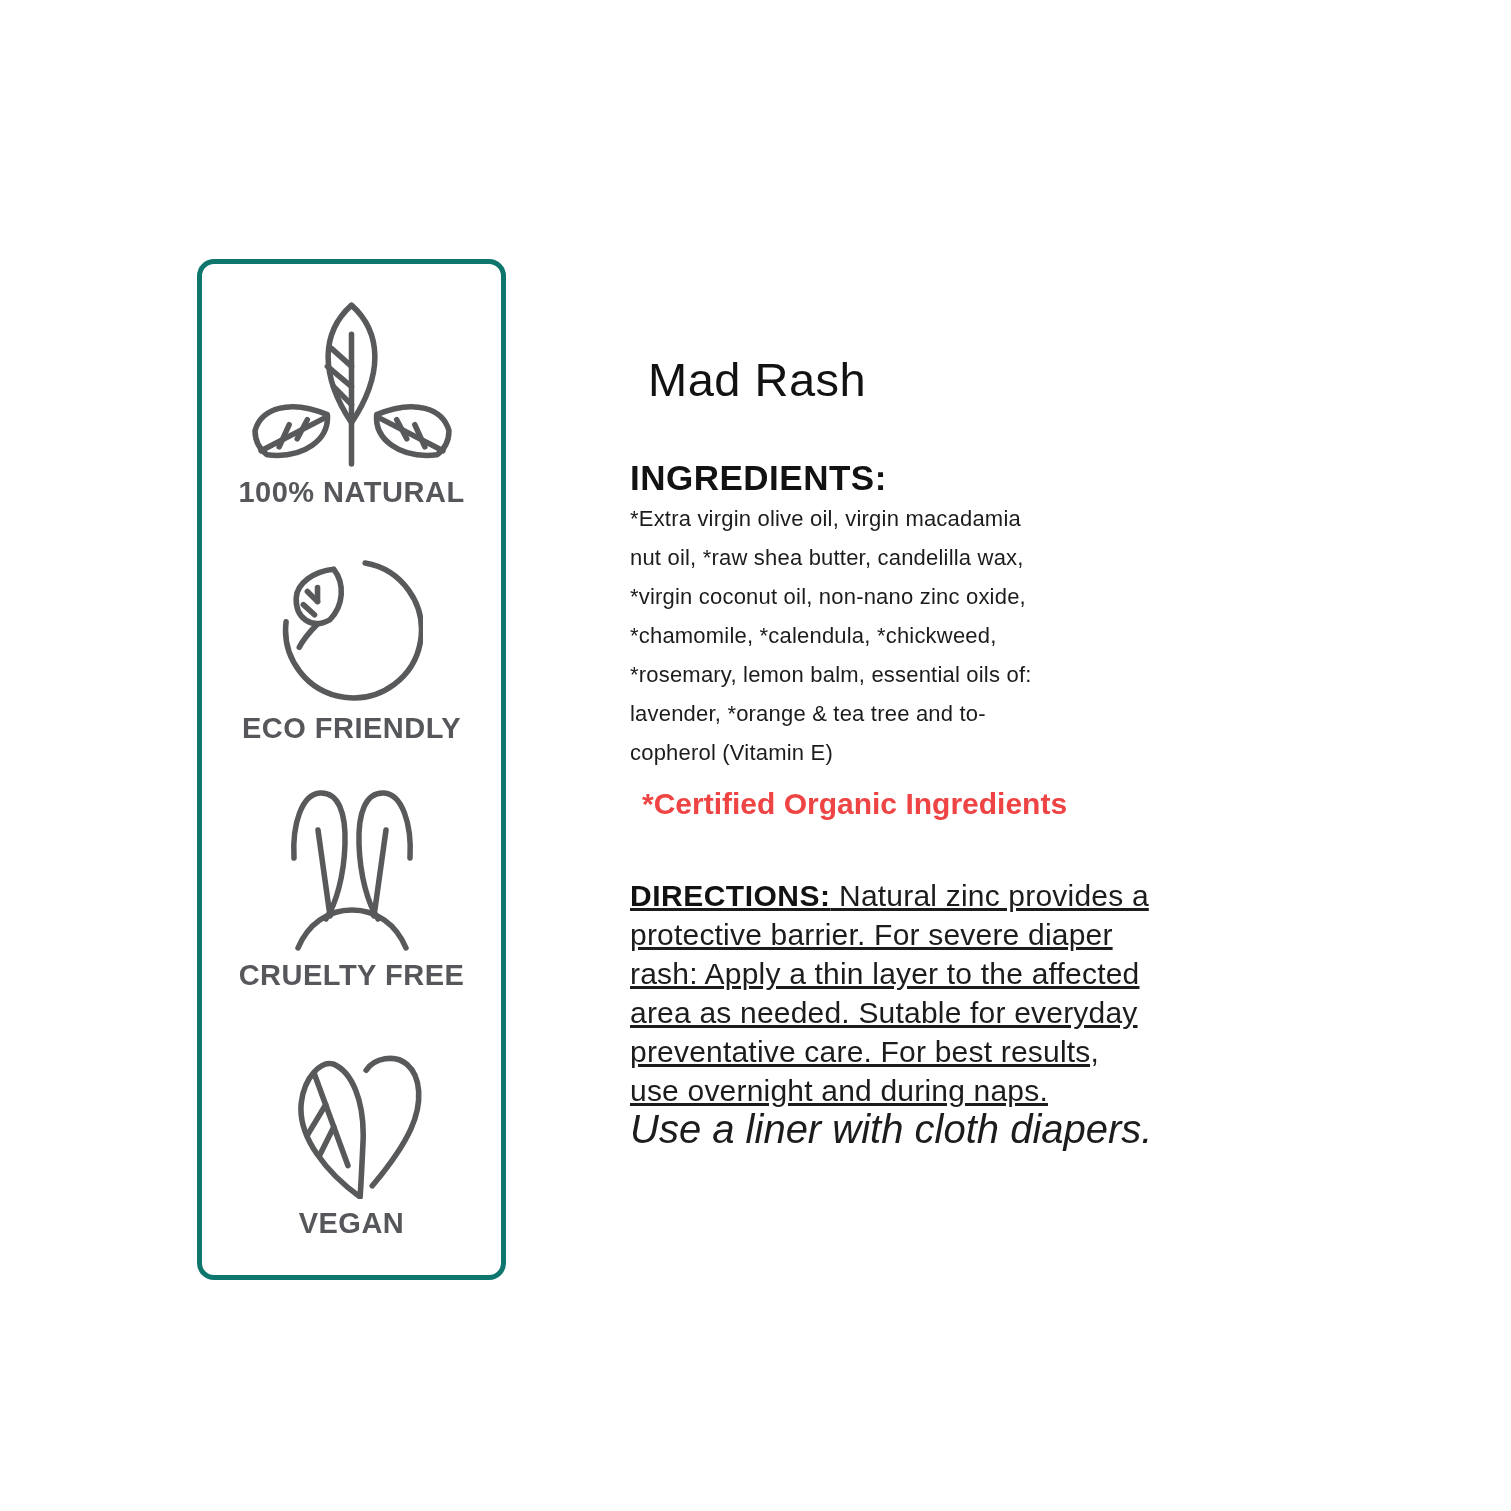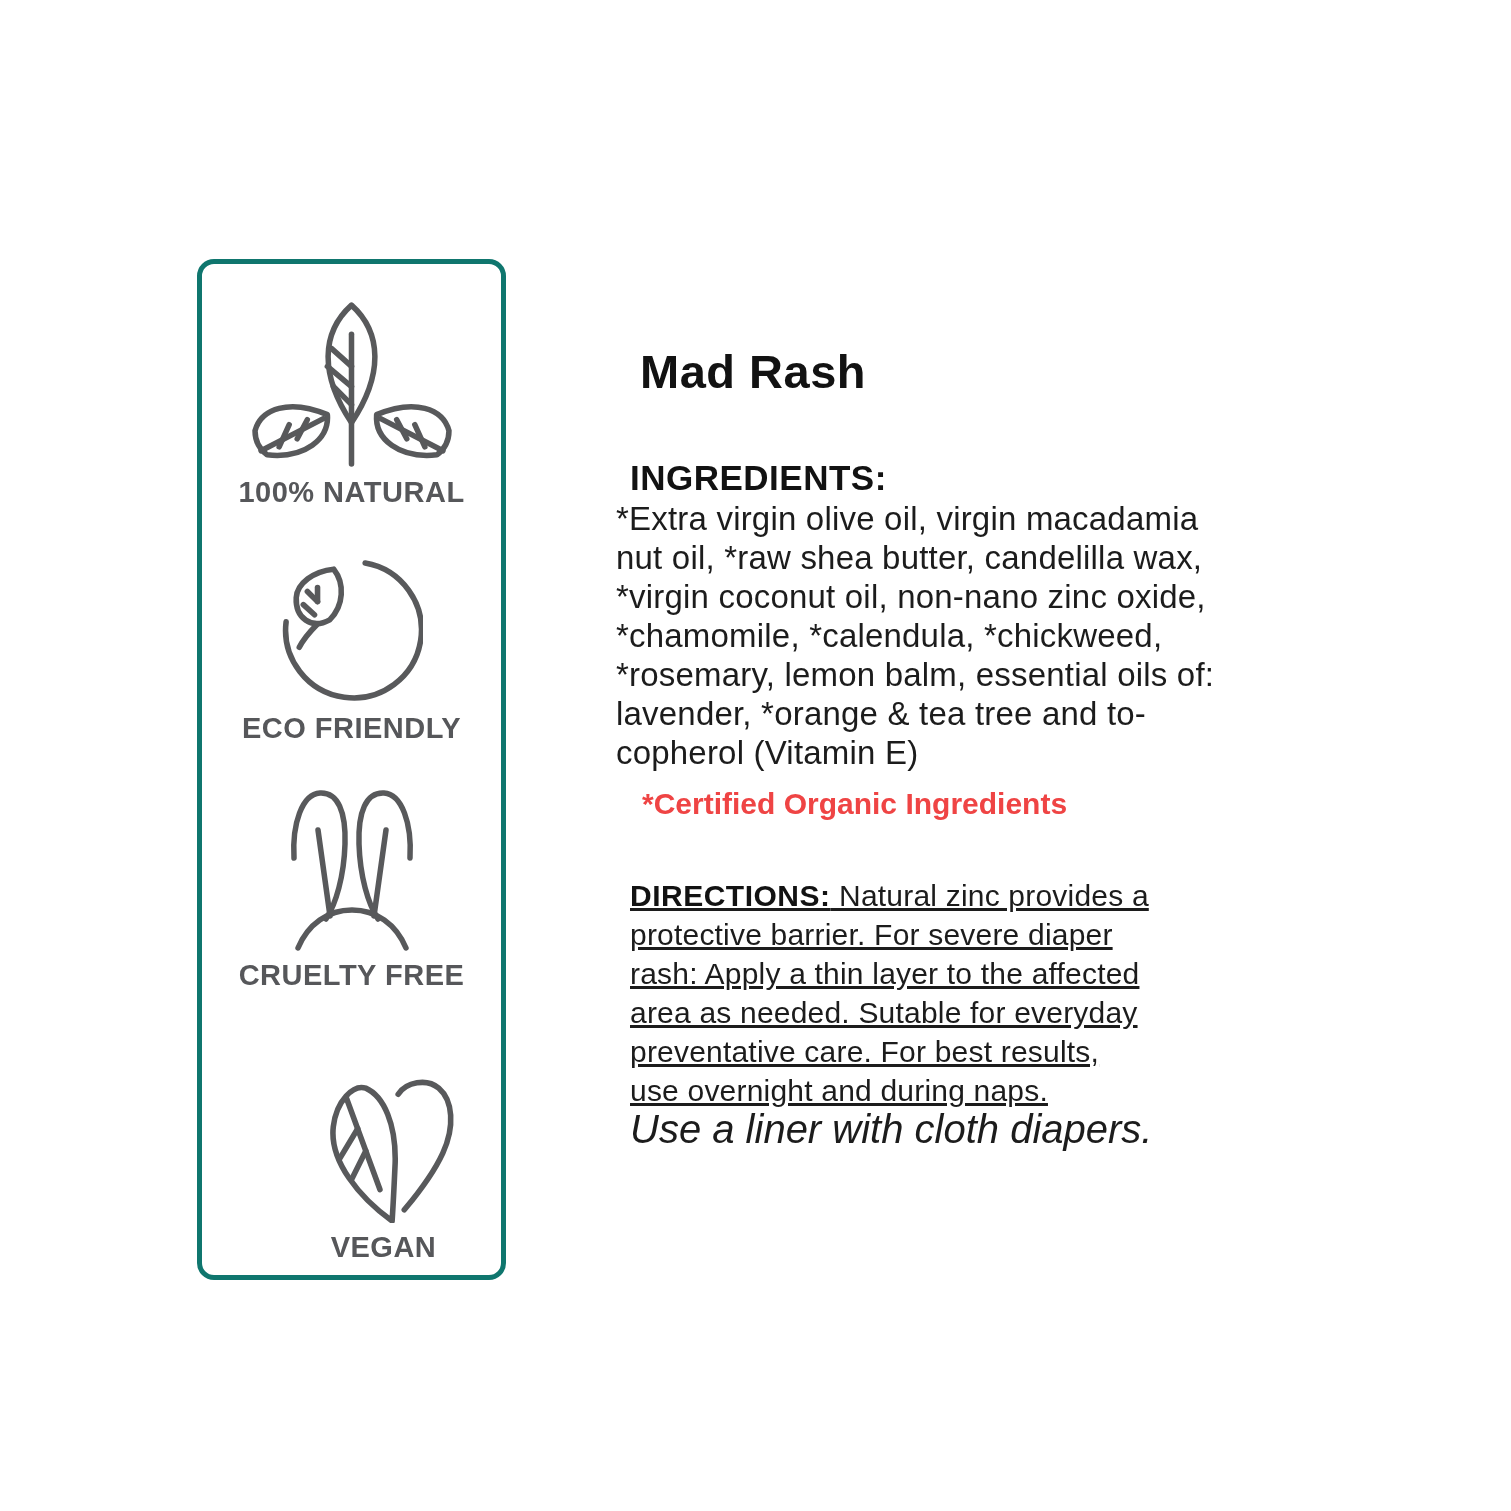--- a/index.html
+++ b/index.html
@@ -29,21 +29,21 @@
   .badge {
     position: absolute;
     left: 0; width: 100%;
     display: flex;
     flex-direction: column;
     align-items: center;
   }
   .badge-1 { top: 38px; }
   .badge-2 { top: 293px; }
   .badge-3 { top: 522px; }
-  .badge-4 { top: 812px; padding-left: 32px; }
+  .badge-4 { top: 788px; }
   .badge svg { display: block; }
   .badge svg path, .badge svg line, .badge svg circle {
     fill: none;
     stroke: #58595b;
     stroke-width: 5.5;
     stroke-linecap: round;
     stroke-linejoin: round;
   }
   .badge-label {
     margin-top: 8px;
@@ -52,39 +52,39 @@
     letter-spacing: 0.5px;
     color: #56575a;
     white-space: nowrap;
   }
 
   
   .content-title {
     position: absolute;
     left: 632px; top: 336px;
     font-size: 47px;
-    font-weight: 700;
+    font-weight: 400;
     letter-spacing: 0.5px;
     color: #121212;
-    margin: 8px;
+    margin: 16px;
   }
   .ingredients-heading {
     position: absolute;
     left: 630px; top: 458px;
     font-size: 35px;
     font-weight: 700;
     letter-spacing: 0.5px;
     color: #121212;
     margin: 0;
   }
   .ingredients-body {
     position: absolute;
-    left: 616px; top: 499px;
+    left: 630px; top: 499px;
     width: 700px;
-    font-size: 33px;
+    font-size: 22px;
     line-height: 39px;
     letter-spacing: 0.2px;
     color: #1c1c1c;
     white-space: pre-line;
     margin: 0;
   }
   .ingredients-note {
     position: absolute;
     left: 630px; top: 772px;
     font-size: 30px;

